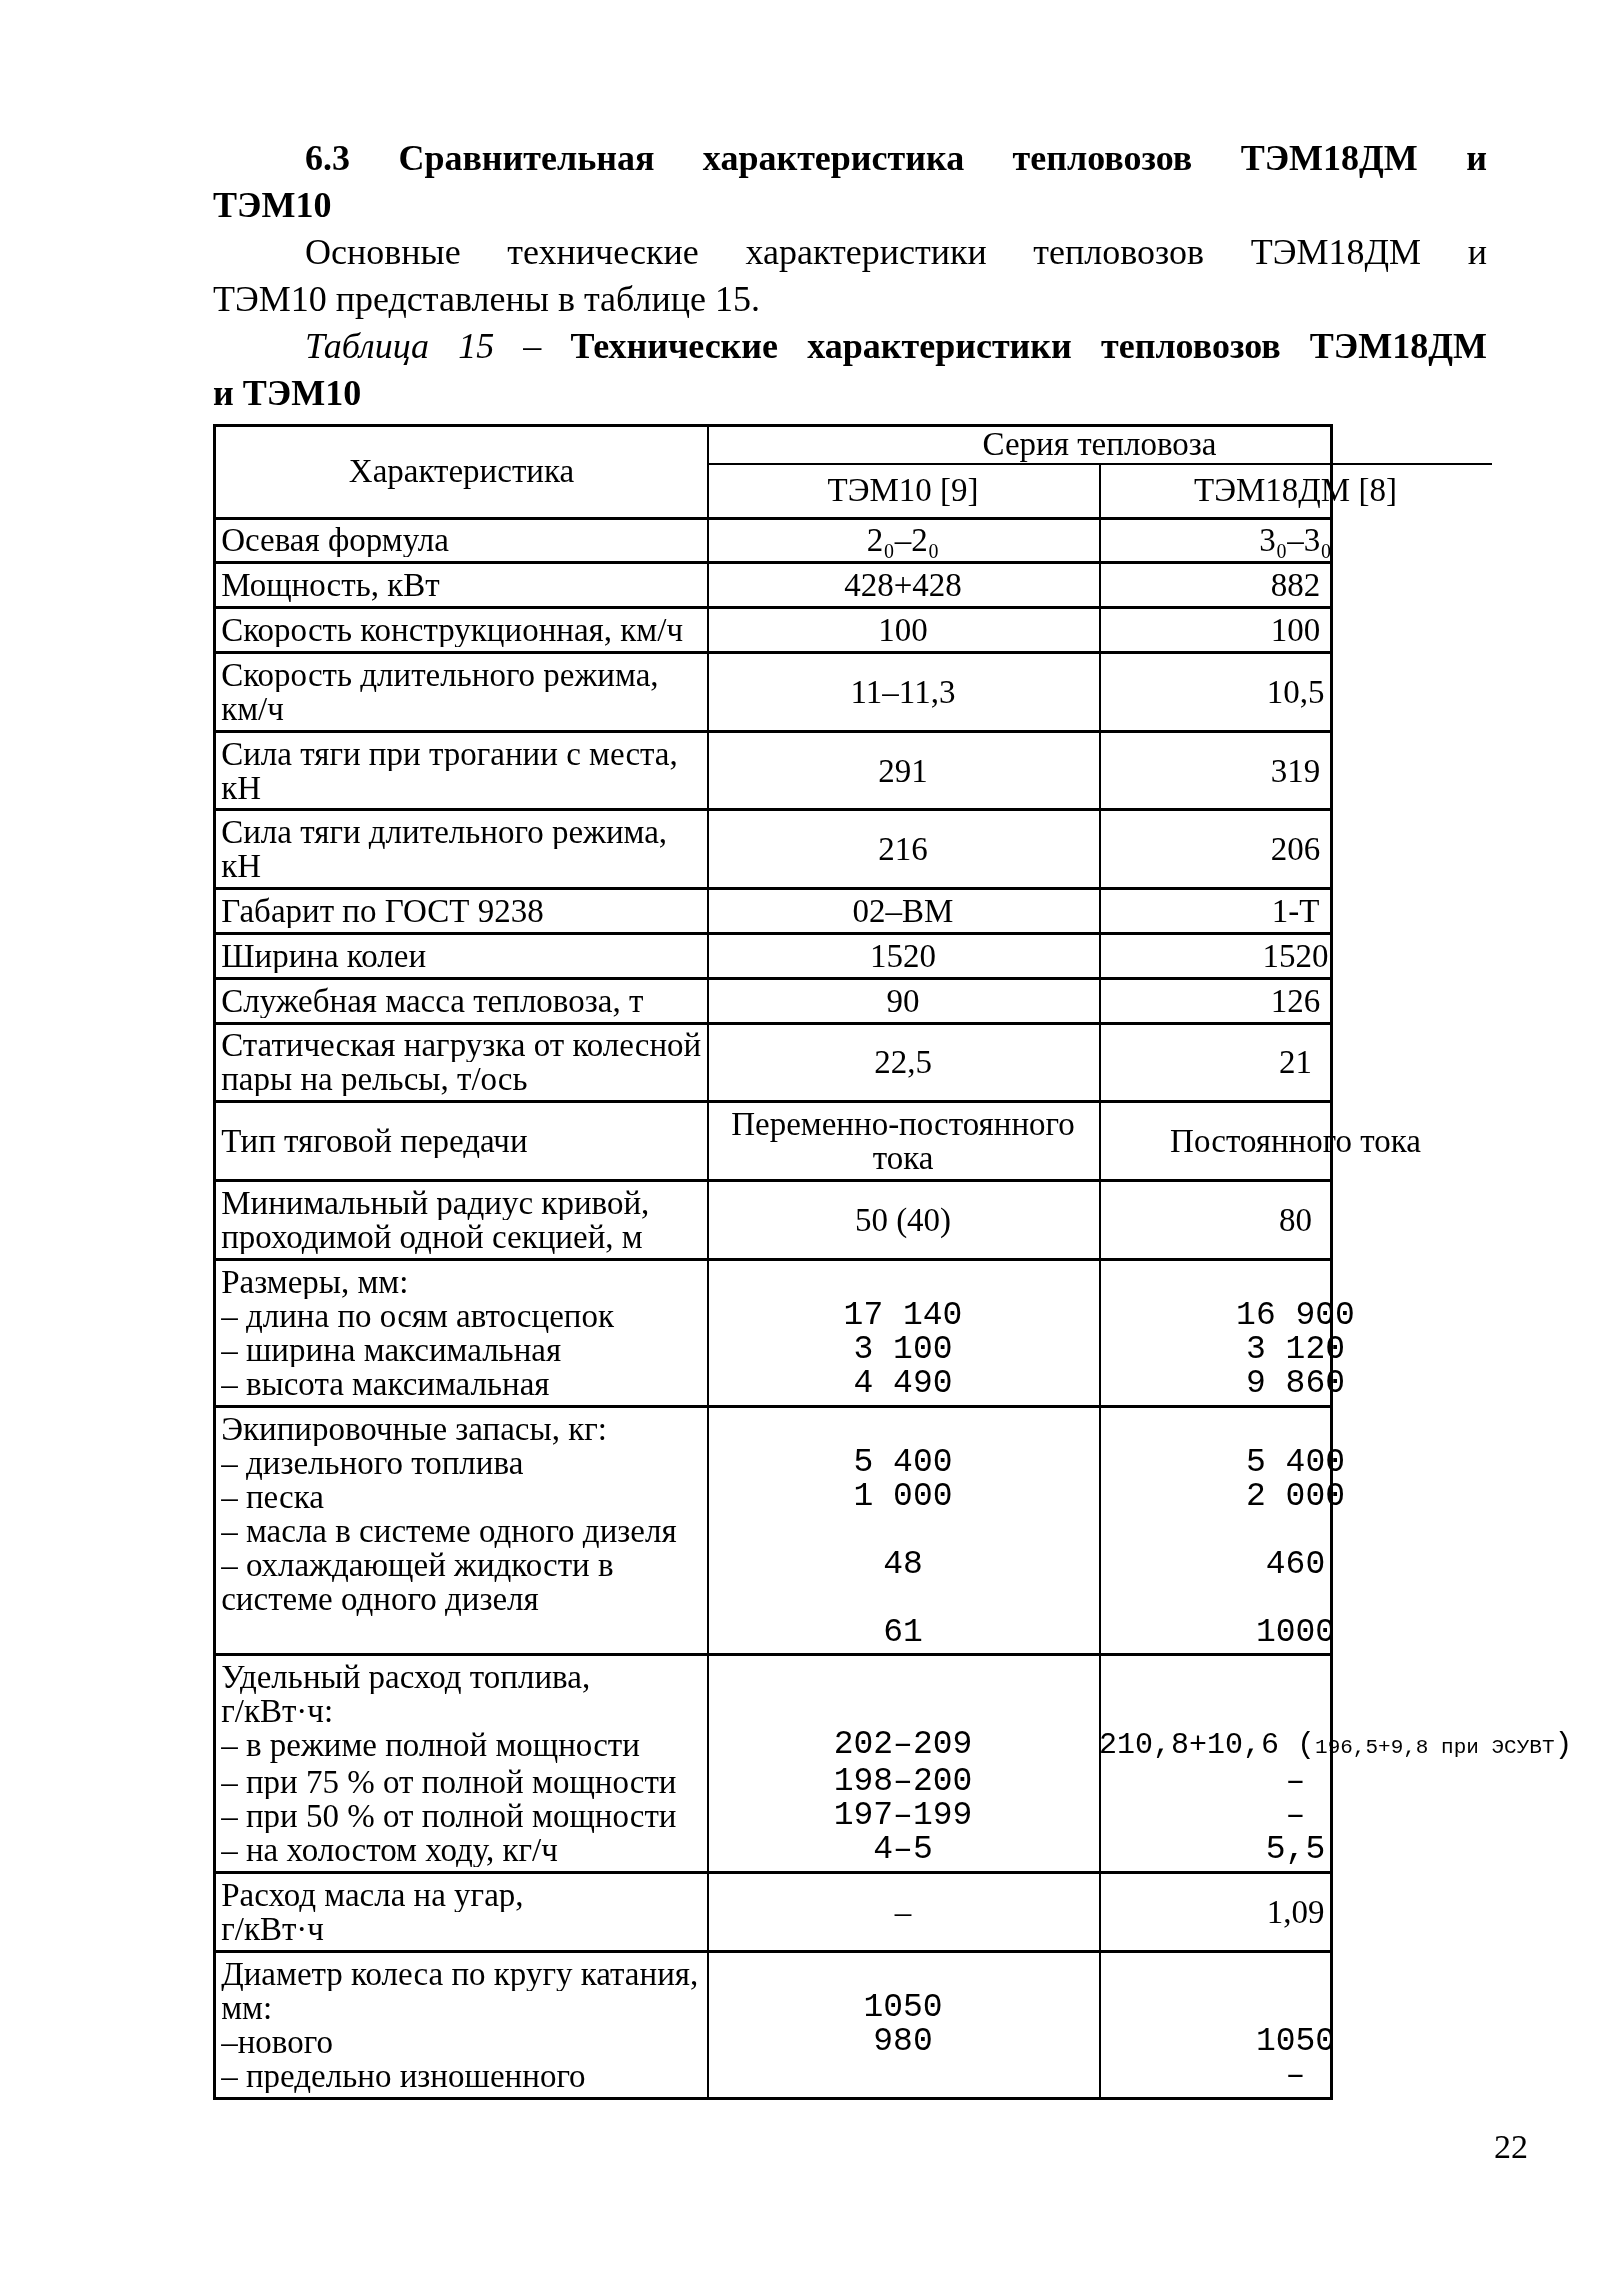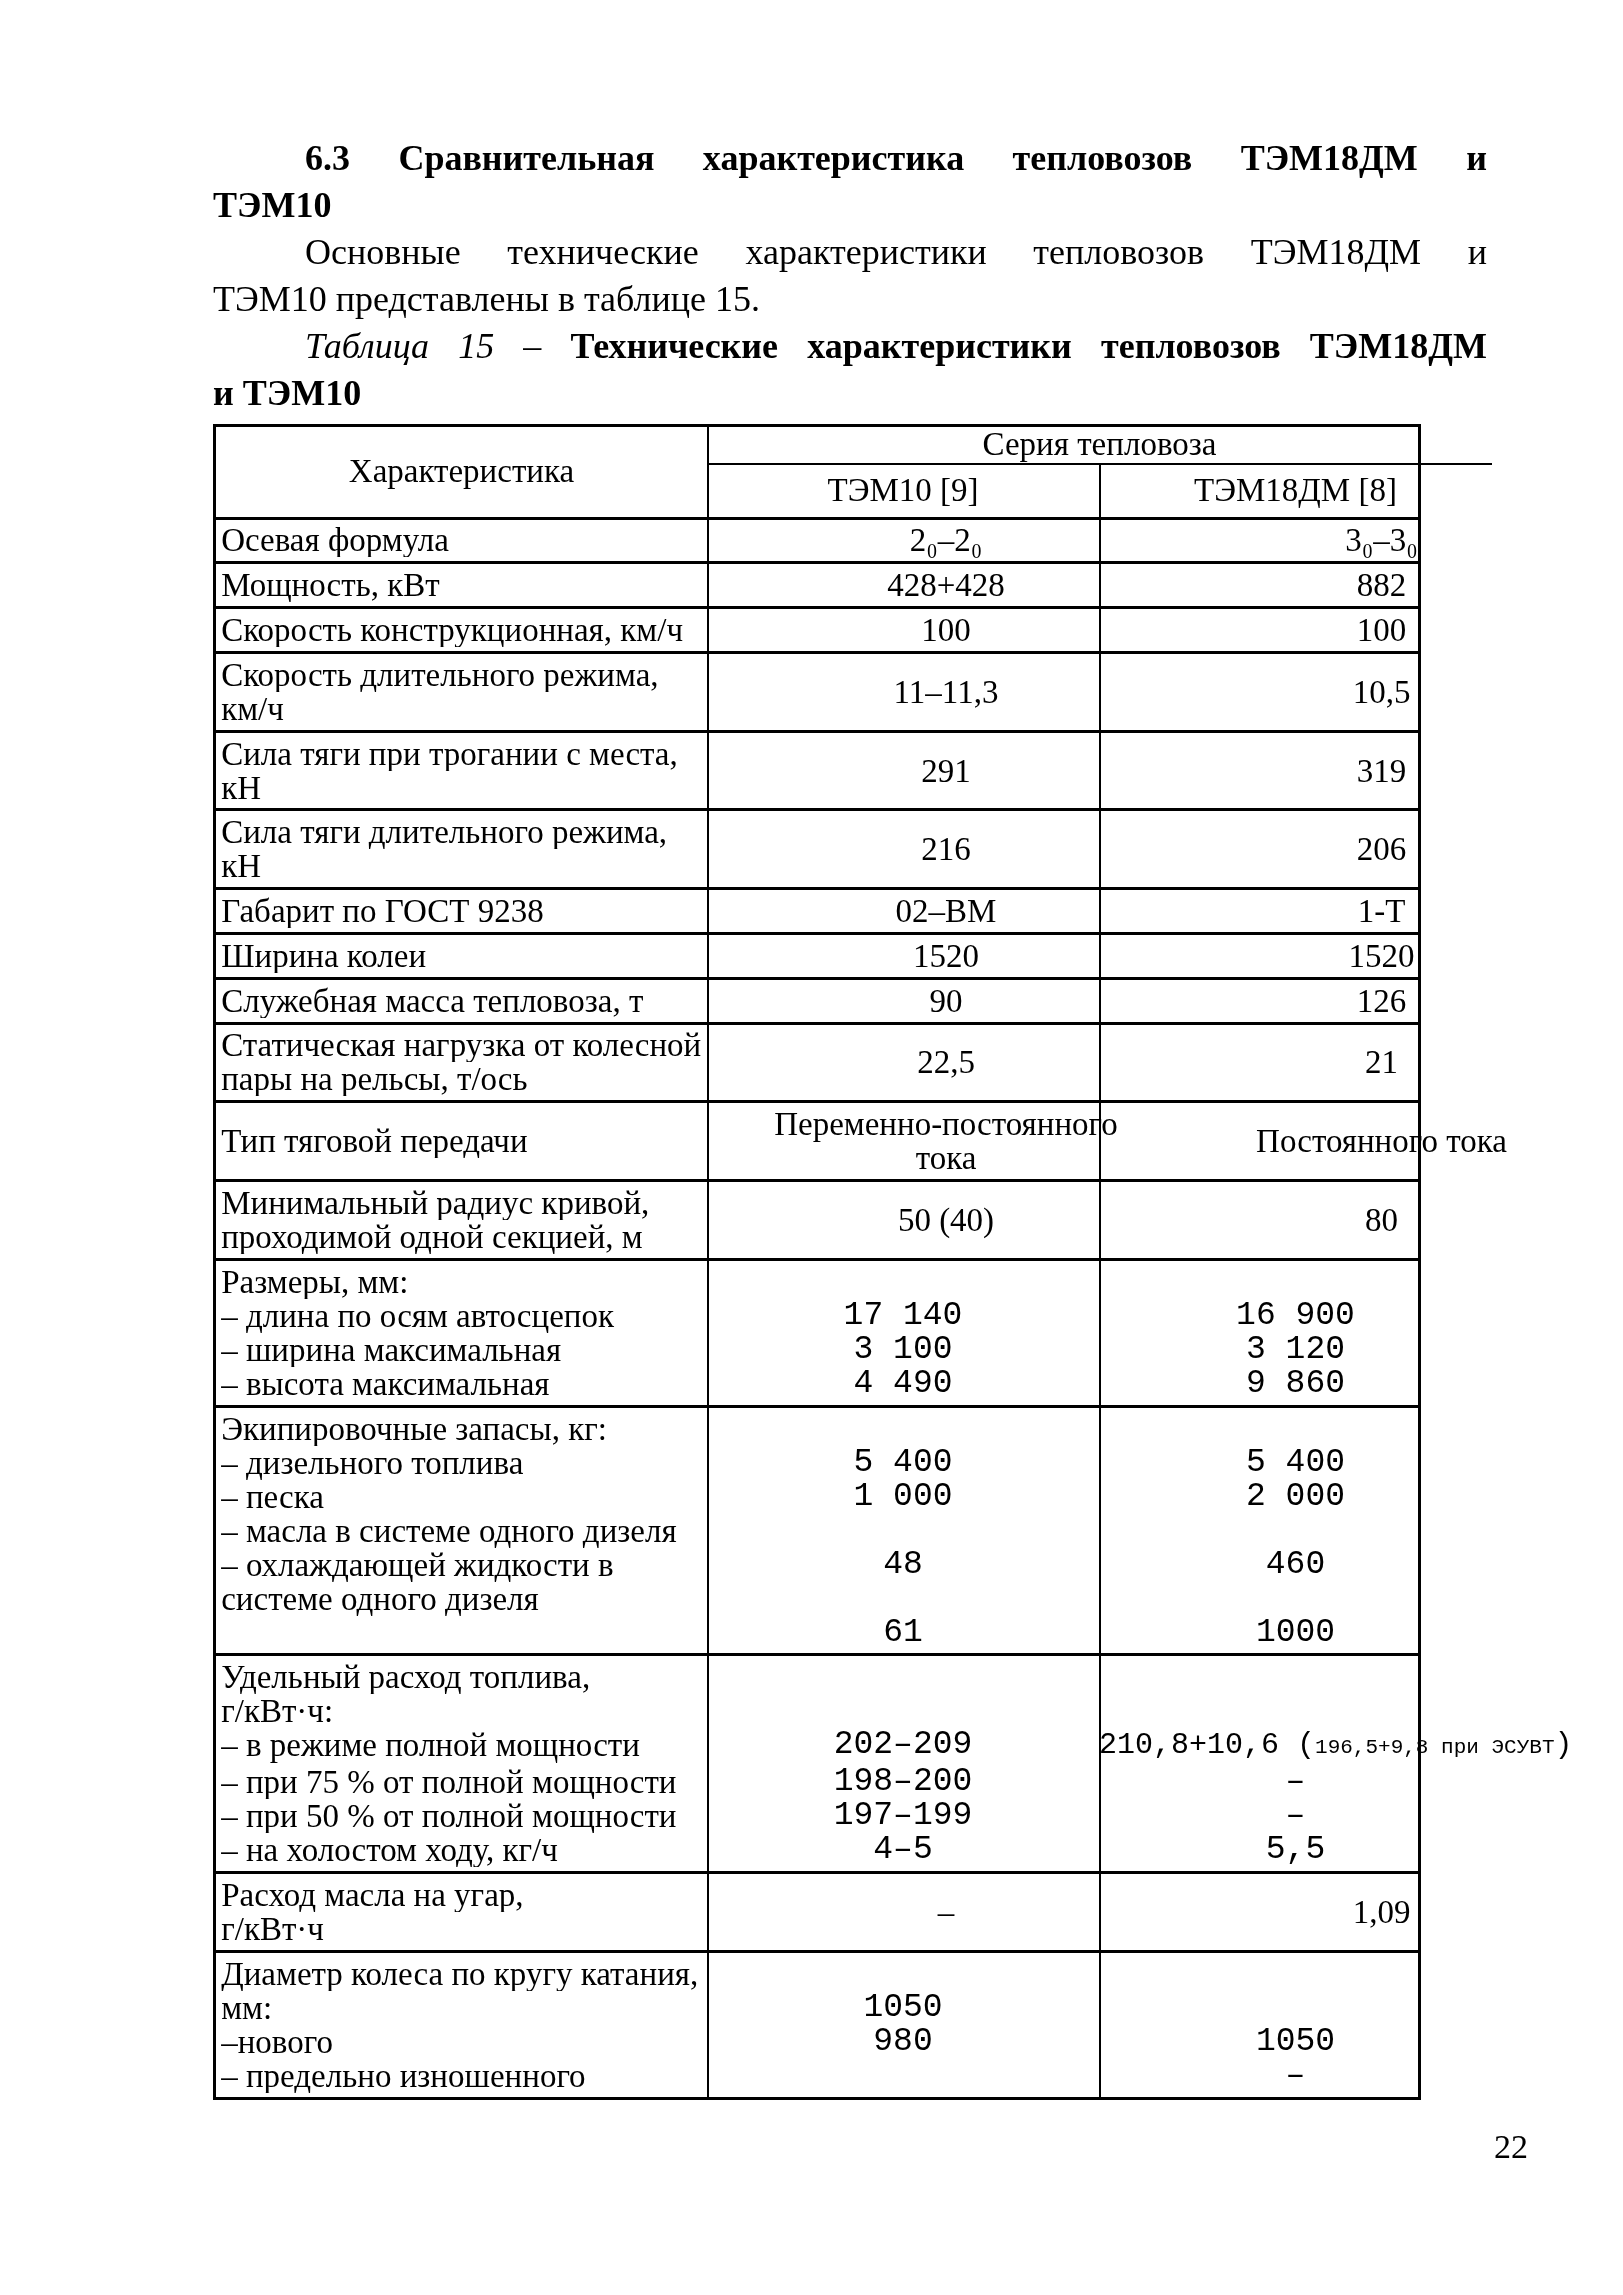--- a/index.html
+++ b/index.html
@@ -17,21 +17,21 @@
   .tline { font-size:36px; line-height:47px; white-space:normal; }
   .tline.bold { font-weight:bold; }
   .tline.spread { text-align:justify; text-align-last:justify; }
   .tline.indent { text-indent:92px; }
   .caption-label { font-style:italic; font-weight:normal; }
   .caption-title { font-weight:bold; }
 
   
   .ttable {
     margin-top:6.5px;
-    width:1208px;
+    width:1120px;
     border:3.9px solid #000;
     position:relative;
     font-size:33px;
   }
   .vline { position:absolute; width:2px; background:#000; z-index:5; }
   .vline.v1 { left:491px; top:0; bottom:0; }
   .vline.v2 { left:883px; top:38px; bottom:0; }
 
   .thead-grid {
     display:grid;
@@ -45,21 +45,21 @@
   .hcell.char  { grid-area:char; }
   .hcell.group { grid-area:group; border-bottom:2px solid #000; }
   .hcell.s1 { grid-area:s1; }
   .hcell.s2 { grid-area:s2; }
 
   .trow {
     display:grid;
     grid-template-columns:491px 392px 393px;
     border-top:3.3px solid #000;
   }
-  .trow.center { padding:3.9px 0;gap:43px; }
+  .trow.center { padding:3.9px 0; }
   .trow.center .cell { display:flex; flex-direction:column; justify-content:center; }
   .trow.center .cell.colv { text-align:center; }
   .trow.lines { padding:3.9px 0; }
   .ln, .lcell { line-height:34px; }
   .cell.col1 .ln, .lcell.col1 { padding-left:5.2px; padding-right:1.3px; overflow:hidden; white-space:nowrap; }
   .lcell.colv { text-align:center; overflow:visible; white-space:nowrap;font-family:Liberation Mono, monospace; }
   .val-mixed { font-size:30px; }
   .val-mixed .small { font-size:21px; }
 
   

